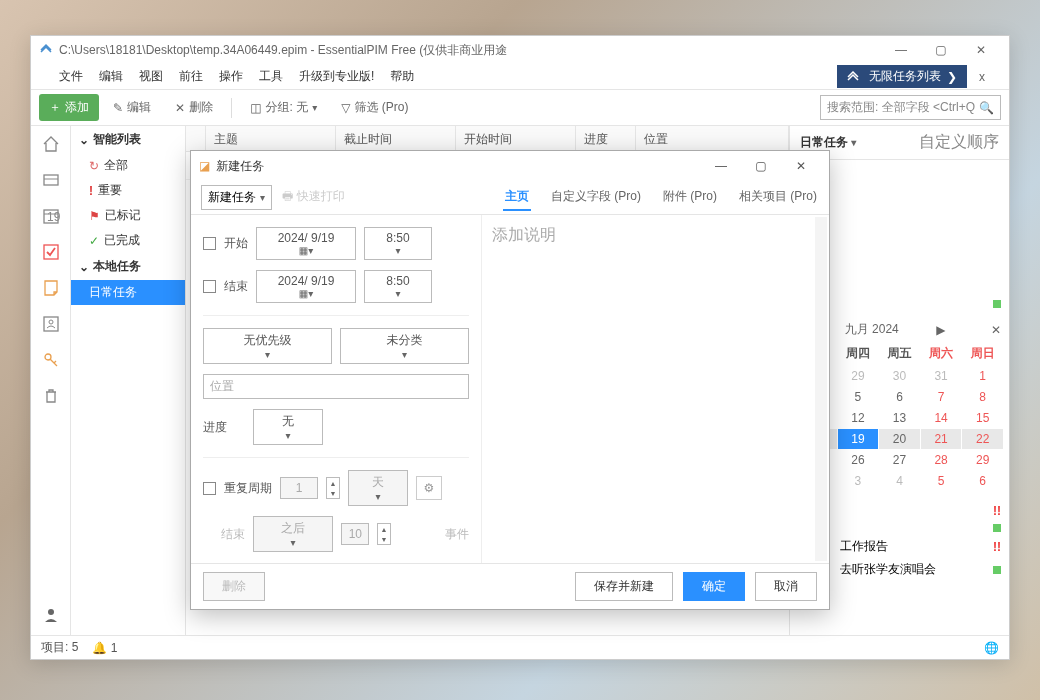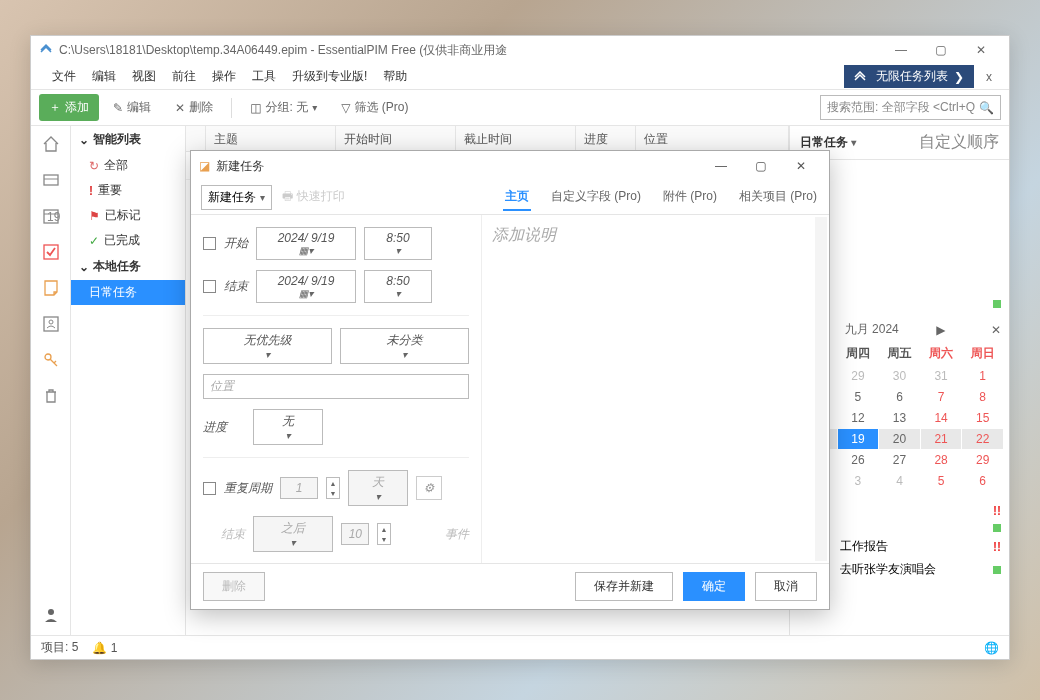--- a/index.html
+++ b/index.html
@@ -3,21 +3,21 @@
 <meta charset="utf-8">
 <style>
 * { box-sizing: border-box; margin: 0; padding: 0; font-family: "Microsoft YaHei", Arial, sans-serif; font-size: 12px; }
 body { background: linear-gradient(135deg, #d8c4b0 0%, #b8a590 30%, #c5d5e0 70%, #d0c0a8 100%); width: 1040px; height: 700px; overflow: hidden; position: relative; }
 .window { position: absolute; left: 30px; top: 35px; width: 980px; height: 625px; background: #fff; border: 1px solid #ccc; box-shadow: 0 4px 20px rgba(0,0,0,0.15); display: flex; flex-direction: column; }
 .titlebar { height: 28px; display: flex; align-items: center; padding: 0 8px; color: #666; font-size: 11px; }
 .titlebar-icon { width: 14px; height: 14px; margin-right: 6px; color: #4a90d0; }
 .titlebar-title { flex: 1; }
 .titlebar-btns { display: flex; gap: 0; }
 .titlebar-btn { width: 40px; height: 24px; display: flex; align-items: center; justify-content: center; color: #666; cursor: pointer; }
-.menubar { height: 26px; display: flex; align-items: center; padding: 0 13px; border-bottom: 1px solid #e5e5e5; }
+.menubar { height: 26px; display: flex; align-items: center; padding: 0 20px; border-bottom: 1px solid #e5e5e5; }
 .menu-item { padding: 3px 8px; color: #333; cursor: pointer; font-size: 12px; }
 .banner { margin-left: auto; display: flex; align-items: center; background: #2b4a7a; color: #fff; padding: 3px 10px; font-size: 12px; }
 .banner-close { margin-left: 8px; color: #666; padding: 0 4px; cursor: pointer; }
 .toolbar { height: 36px; display: flex; align-items: center; padding: 0 8px; border-bottom: 1px solid #e5e5e5; gap: 4px; }
 .tb-btn { display: flex; align-items: center; gap: 4px; padding: 5px 10px; border-radius: 3px; cursor: pointer; color: #666; }
 .tb-btn.primary { background: #5aad5a; color: #fff; }
 .tb-sep { width: 1px; height: 20px; background: #ddd; margin: 0 4px; }
 .search-box { margin-left: auto; border: 1px solid #bbb; padding: 3px 6px; display: flex; align-items: center; gap: 4px; color: #888; font-size: 11px; }
 .main { flex: 1; display: flex; overflow: hidden; }
 .icon-rail { width: 40px; border-right: 1px solid #e5e5e5; display: flex; flex-direction: column; align-items: center; padding-top: 6px; gap: 12px; }
@@ -59,21 +59,21 @@
 .dialog { position: absolute; left: 190px; top: 150px; width: 640px; height: 460px; background: #fff; border: 1px solid #aaa; box-shadow: 0 6px 24px rgba(0,0,0,0.25); display: flex; flex-direction: column; z-index: 100; }
 .dlg-titlebar { height: 30px; display: flex; align-items: center; padding: 0 8px; }
 .dlg-title { flex: 1; color: #333; font-size: 12px; display: flex; align-items: center; gap: 6px; }
 .dlg-btns { display: flex; gap: 0; }
 .dlg-btn { width: 40px; height: 26px; display: flex; align-items: center; justify-content: center; color: #555; cursor: pointer; }
 .dlg-toolbar { height: 34px; display: flex; align-items: center; padding: 0 10px; border-bottom: 1px solid #e5e5e5; gap: 10px; }
 .dlg-combo { border: 1px solid #bbb; padding: 3px 6px; display: flex; align-items: center; gap: 4px; }
 .dlg-tabs { margin-left: auto; display: flex; gap: 18px; }
 .dlg-tab { color: #666; padding: 4px 2px; cursor: pointer; }
 .dlg-tab.active { color: #2a90ff; border-bottom: 2px solid #2a90ff; font-weight: bold; }
-.dlg-body { flex: 1; display: flex; overflow: hidden; font-style: italic; }
+.dlg-body { flex: 1; display: flex; overflow: hidden; }
 .dlg-left { width: 290px; padding: 12px; display: flex; flex-direction: column; gap: 10px; font-size: 12px; color: #555; }
 .dlg-right { flex: 1; border-left: 1px solid #eee; padding: 10px; position: relative; }
 .dlg-desc { color: #aaa; font-size: 16px; }
 .dlg-row { display: flex; align-items: center; gap: 8px; }
 .chk { width: 13px; height: 13px; border: 1px solid #888; display: inline-block; }
 .inp { border: 1px solid #bbb; padding: 3px 6px; background: #fff; display: flex; align-items: center; }
 .inp.disabled { background: #f5f5f5; color: #aaa; }
 .drop { display: flex; align-items: center; justify-content: space-between; flex-direction: column; }
 .caret { color: #666; font-size: 10px; }
 .dlg-sep { border-top: 1px solid #eee; margin: 2px 0; }
@@ -236,22 +236,22 @@
         </div>
       <div class="sb-item sel">
           <span>日常任务</span>
         </div>
     </div>
 
     <div class="content">
       <div class="grid-header">
         <div class="gh-cell" style="width:20px"></div>
         <div class="gh-cell" style="width:130px">主题</div>
+        <div class="gh-cell" style="width:120px">截止时间</div>
         <div class="gh-cell" style="width:120px">开始时间</div>
-        <div class="gh-cell" style="width:120px">截止时间</div>
         <div class="gh-cell" style="width:60px">进度</div>
         <div class="gh-cell" style="flex:1">位置</div>
       </div>
       <div class="grid-row">添加任务</div>
     </div>
 
     <div class="right-panel">
       <div class="rp-header">
         <span class="rp-title"><span>日常任务</span> <span class="caret">▾</span></span>
         <span class="rp-custom">自定义顺序</span>

